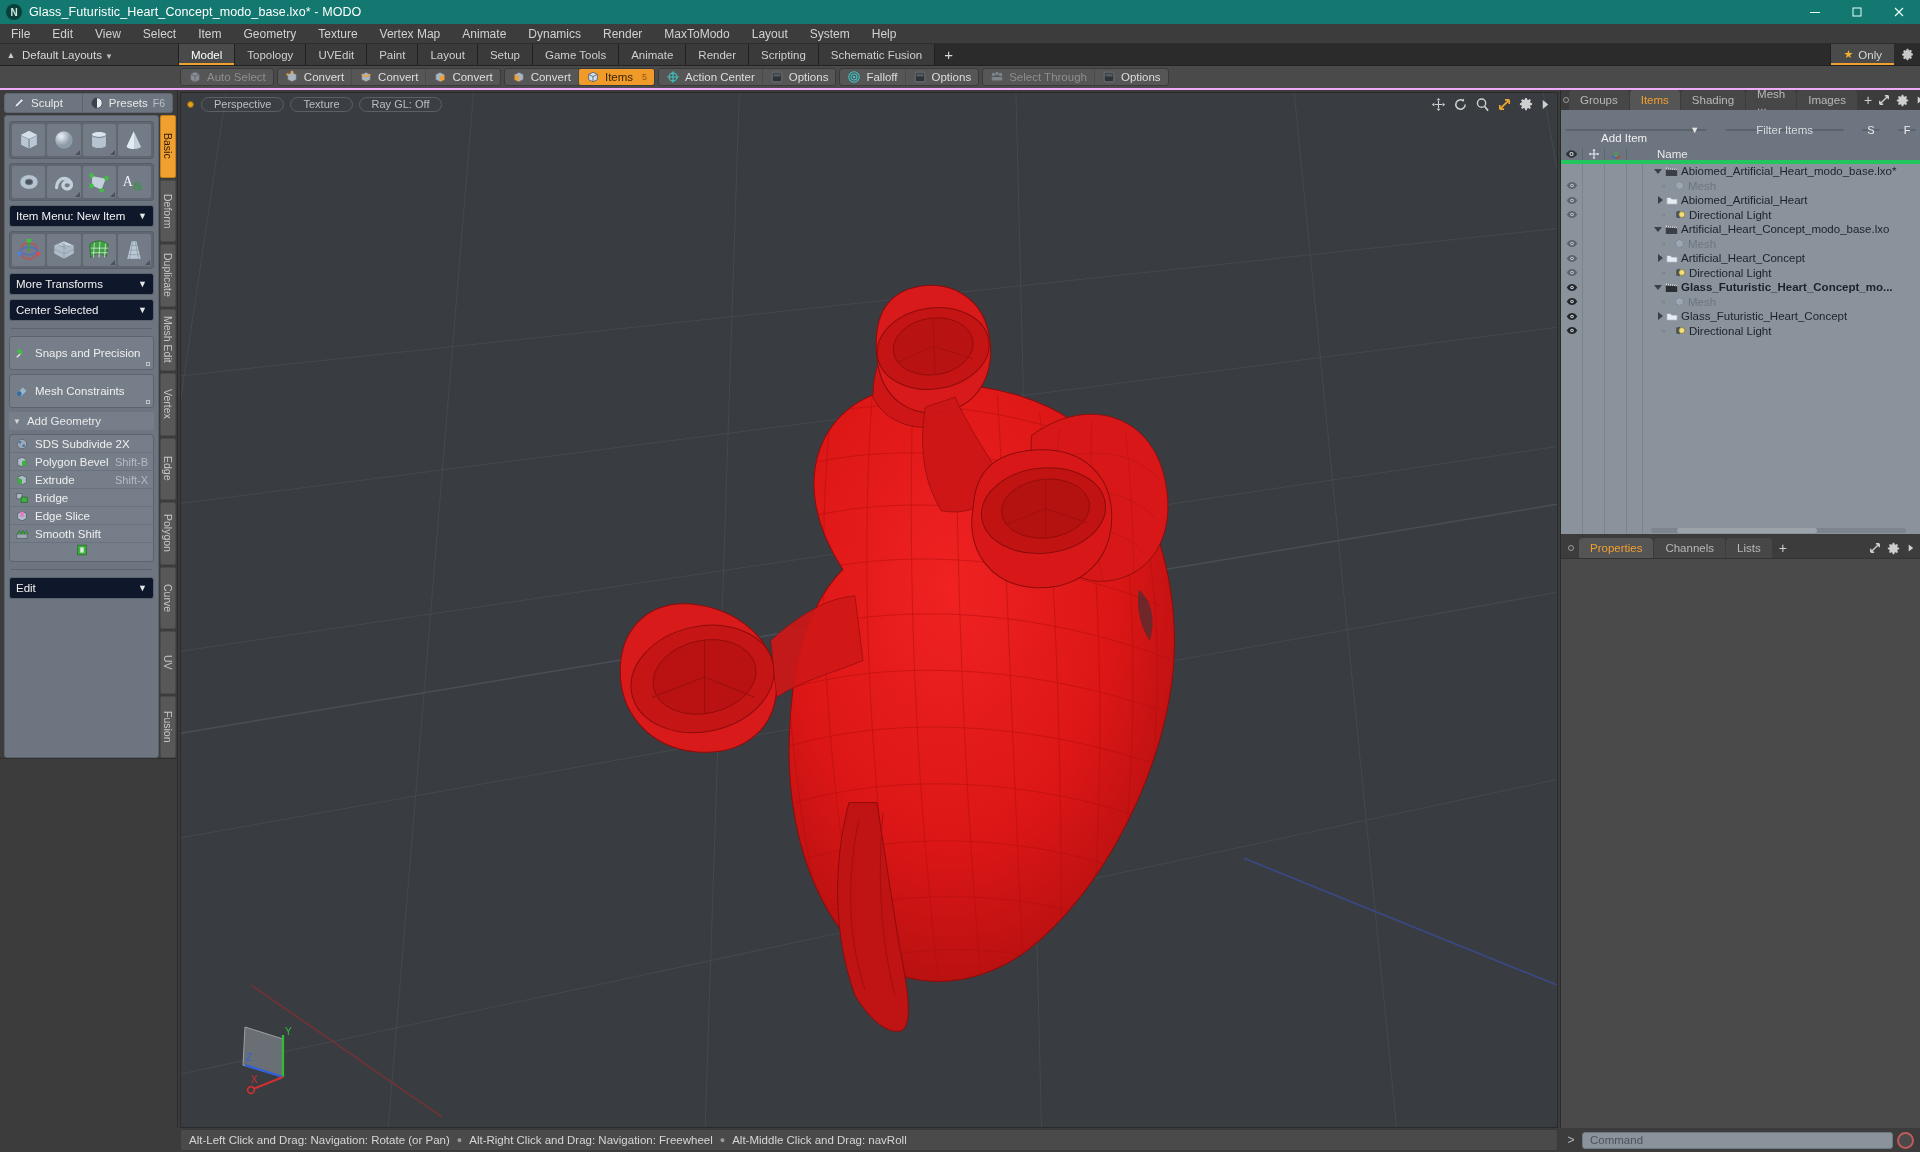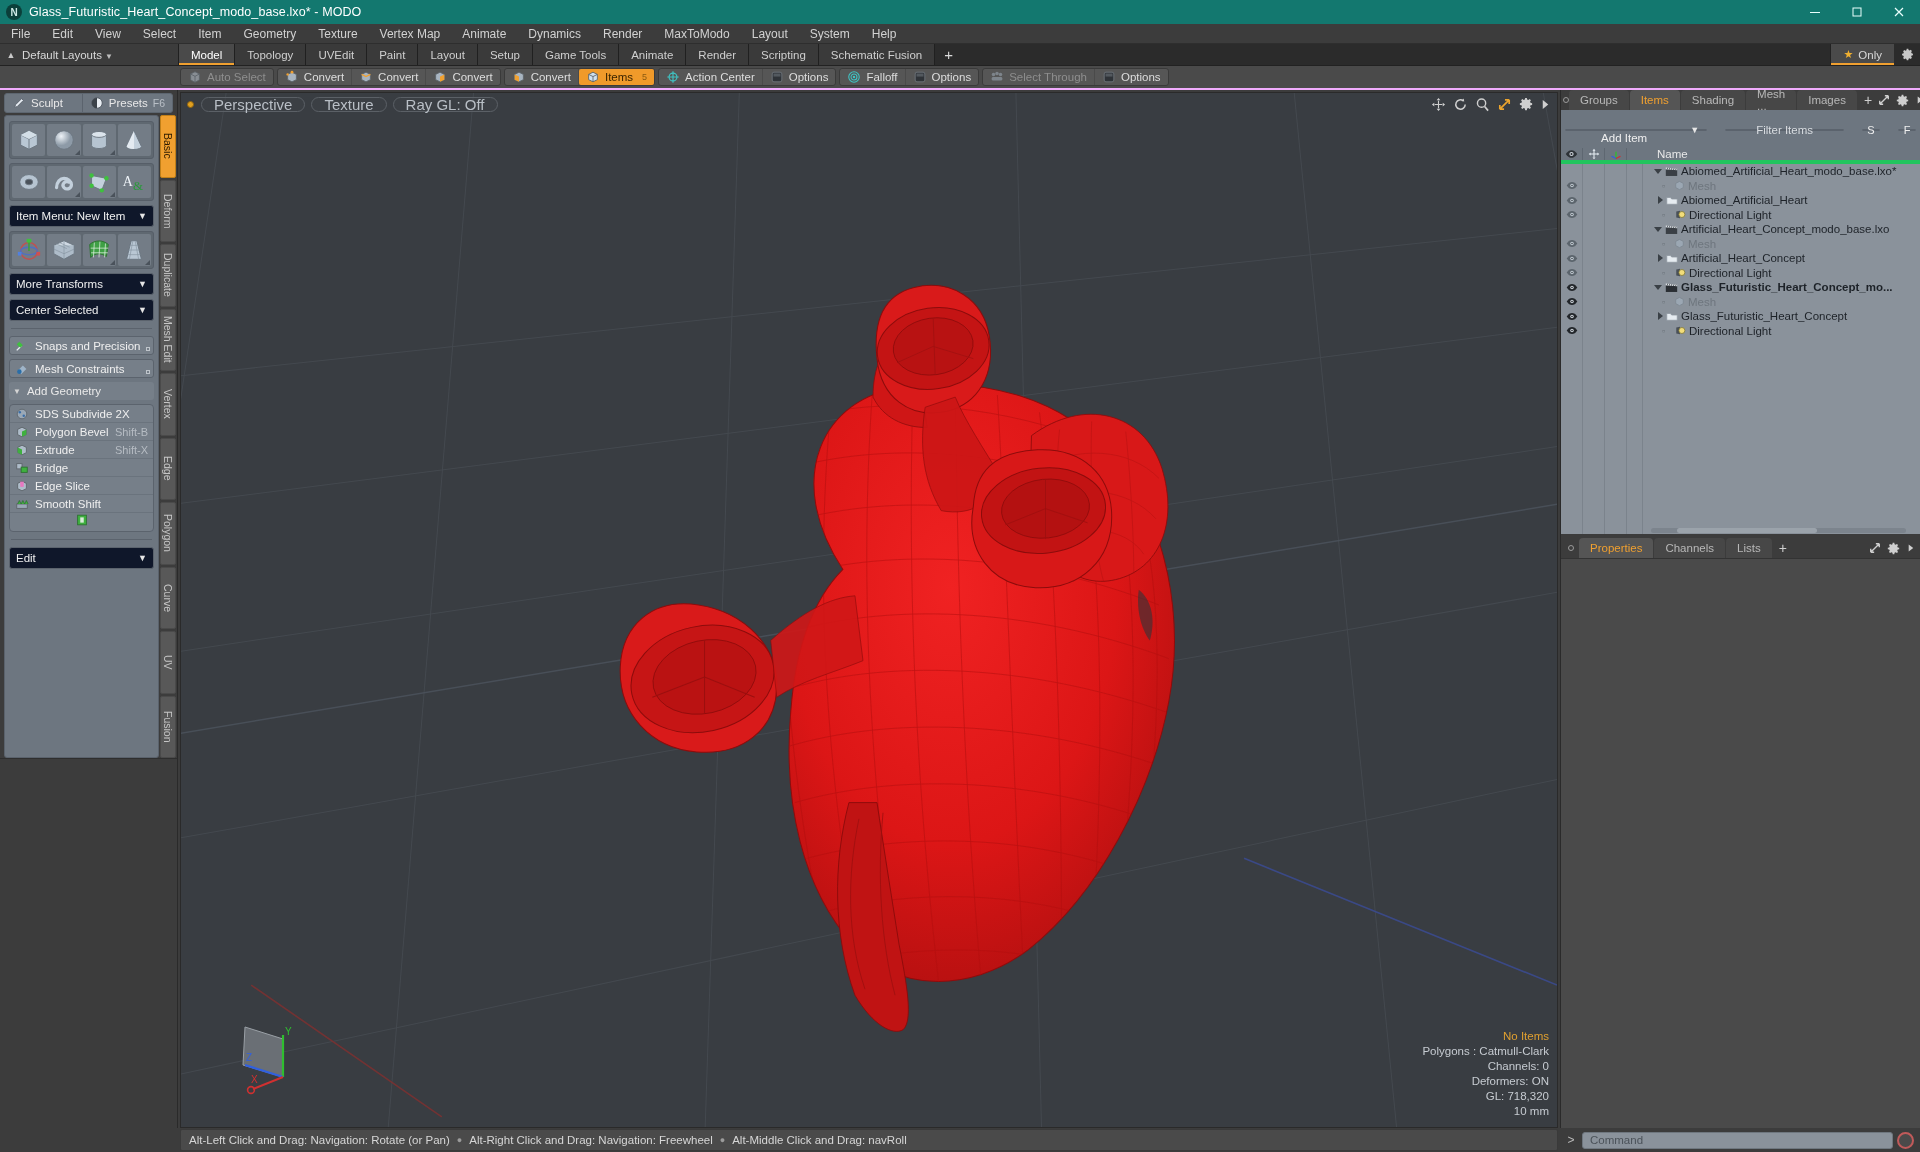--- a/index.html
+++ b/index.html
@@ -114,21 +114,21 @@
   .dropdown .dd-arrow { margin-left: auto; color: #e6e6e6; font-size: 9px; }
   .divider-h { height: 1px; background: #5b636d; margin: 3px 2px; }
   .sec-head { display: flex; align-items: center; gap: 6px; color: #e9e9e9; font-size: 11.5px;
               height: 18px; padding: 0 4px; background: #767f89; border-radius: 3px; }
   .sec-head .tri { font-size: 8px; color: #d5d5d5; }
   .actlist { background: #767f89; border: 1px solid #5b636d; border-radius: 4px; overflow: hidden; }
   .actrow { display: flex; align-items: center; gap: 6px; height: 18px; padding: 0 5px;
             color: #efefef; font-size: 11.5px; border-bottom: 1px solid #6a737d; }
   .actrow:last-child { border-bottom: none; flex-direction: column; }
   .actrow .shortcut { margin-left: auto; color: #b6bcc3; font-size: 11px; }
-  .optrow { display: flex; align-items: center; gap: 6px; height: 19px; padding: 0 5px;
+  .optrow { display: flex; align-items: center; gap: 6px; height: 34px; padding: 0 5px;
             color: #efefef; font-size: 11.5px; background: #767f89; border: 1px solid #5b636d;
             border-radius: 3px; position: relative; }
   .optrow .sq { position: absolute; right: 3px; bottom: 3px; width: 4px; height: 4px;
                 border: 1px solid #bfc5cb; }
 
   .vtabs { width: 18px; flex: none; display: flex; flex-direction: column; gap: 2px;
            padding: 0 1px 0 1px; }
   .vtab {
     flex: 1; background: #585858; border: 1px solid #4a4a4a; border-radius: 2px;
     color: #c6c6c6; font-size: 10.5px; writing-mode: vertical-rl;
@@ -140,21 +140,21 @@
   
   .viewwrap { flex: 1; min-width: 0; display: flex; flex-direction: column; padding: 2px 2px 0 2px; }
   .viewport {
     flex: 1; position: relative; background: #393d42; border: 1px solid #2a2a2a; overflow: hidden;
   }
   .vp-topbar { position: absolute; left: 0; top: 0; right: 0; height: 22px; display: flex;
                align-items: center; padding: 0 6px; z-index: 6; }
   .vp-dot { width: 7px; height: 7px; border-radius: 50%; background: #e0a020; margin-right: 7px;
             border: 1px solid #8e6310; flex: none; }
   .vp-pill { height: 15px; border: 1px solid #5b6066; border-radius: 8px; color: #b9bfc6;
-             font-size: 15px; padding: 0 12px; display: flex; align-items: center; margin-right: 6px;
+             font-size: 11px; padding: 0 12px; display: flex; align-items: center; margin-right: 6px;
              background: rgba(62,66,71,.55); }
   .vp-icons { margin-left: auto; display: flex; align-items: center; gap: 7px; }
   .vp-icons svg { display: block; }
 
   .vp-stats { position: absolute; right: 8px; bottom: 8px; text-align: right; z-index: 6;
               font-size: 11.5px; color: #c6cbd1; line-height: 15px; }
   .vp-stats .noitems { color: #e0a030; }
   .vp-gizmo { position: absolute; left: 48px; bottom: 28px; z-index: 6; }
 
   
@@ -812,28 +812,20 @@
             <svg width="14" height="14" viewBox="0 0 16 16">
                 <circle cx="8" cy="8" r="2.6" fill="none" stroke="#cfcfcf" stroke-width="1.5"></circle>
                 <path d="M7 1h2l.3 1.8 1.4.6 1.5-1 1.4 1.4-1 1.5.6 1.4L15 7v2l-1.8.3-.6 1.4 1 1.5-1.4 1.4-1.5-1-1.4.6L9 15H7l-.3-1.8-1.4-.6-1.5 1L2.4 12.2l1-1.5-.6-1.4L1 9V7l1.8-.3.6-1.4-1-1.5 1.4-1.4 1.5 1 1.4-.6z" fill="#cfcfcf"></path>
               </svg>
             <svg width="11" height="13" viewBox="0 0 12 14">
                 <path d="M3 2l6 5-6 5z" fill="#cfcfcf"></path>
               </svg>
           </div>
         </div>
 
-        <div class="vp-stats">
-          <div class="noitems">No Items</div>
-          <div>Polygons : Catmull-Clark</div>
-          <div>Channels: 0</div>
-          <div>Deformers: ON</div>
-          <div>GL: 718,320</div>
-          <div>10 mm</div>
-        </div>
 
         <div class="vp-gizmo">
           <svg width="80" height="90" viewBox="0 0 80 90">
             <path d="M16 22 L54 34 L54 72 L14 60 Z" fill="#6a6f75" stroke="#9aa0a6" stroke-width="1"></path>
             <path d="M54 72 L54 30" stroke="#2fbe2f" stroke-width="2.2"></path>
             <path d="M54 72 L16 60" stroke="#3060e0" stroke-width="2.2"></path>
             <path d="M54 72 L24 84" stroke="#d03030" stroke-width="2"></path>
             <circle cx="22" cy="85" r="3.4" fill="none" stroke="#d03030" stroke-width="1.6"></circle>
             <text x="56" y="30" font-family="Liberation Sans, sans-serif" font-size="10" fill="#2fbe2f">Y</text>
             <text x="17" y="56" font-family="Liberation Sans, sans-serif" font-size="10" fill="#3060e0">Z</text>

